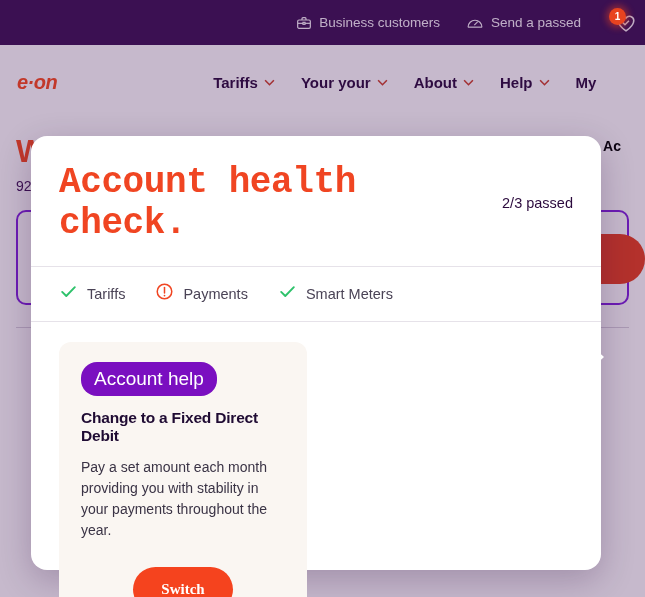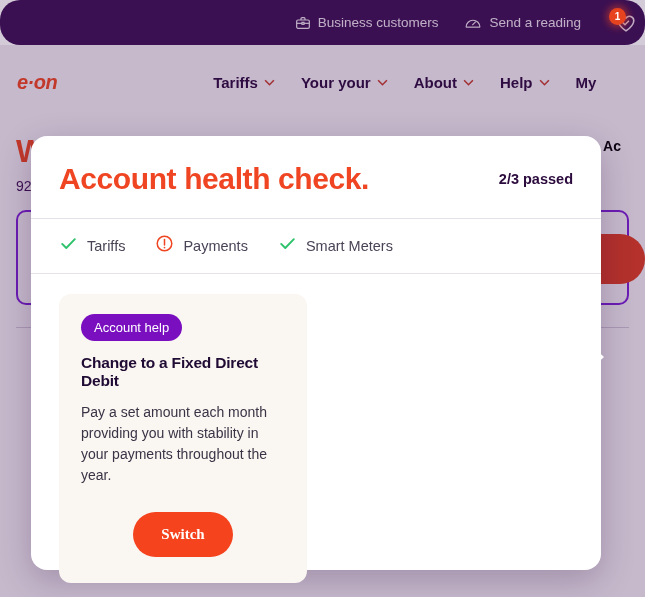--- a/index.html
+++ b/index.html
@@ -23,21 +23,20 @@
 
   
   .topbar {
     height: 45px;
     background: #3C1053;
     display: flex;
     align-items: center;
     justify-content: flex-end;
     padding-right: 8px;
     gap: 26px;
-    border-radius: 20px;
   }
   .topbar-item {
     display: flex;
     align-items: center;
     gap: 7px;
     color: #E5DCE8;
     font-size: 13.5px;
     white-space: nowrap;
   }
   .topbar-item svg { display: block; }
@@ -202,28 +201,29 @@
   }
 
   .modal-header {
     display: flex;
     align-items: center;
     justify-content: space-between;
     padding: 26px 28px 22px 28px;
     border-bottom: 1px solid #E6E2E9;
   }
   .modal-title {
-    font-size: 30px;
+    font-size: 36px;
     font-weight: bold;
     color: #F04522;
     letter-spacing: -.4px;
+    font-family: Liberation Mono, monospace;
   }
   .modal-score {
     font-size: 14.5px;
-    font-weight: bold;
+    font-weight: normal;
     color: #2B0A3D;
     white-space: nowrap;
   }
 
   .status-row {
     display: flex;
     align-items: center;
     gap: 30px;
     padding: 15px 28px 16px 28px;
     border-bottom: 1px solid #E6E2E9;
@@ -246,21 +246,21 @@
   .promo-card {
     width: 248px;
     background: #FAF6F2;
     border-radius: 12px;
     padding: 20px 22px 26px 22px;
   }
   .badge {
     display: inline-block;
     background: #7A0FC0;
     color: #ffffff;
-    font-size: 13px;
+    font-size: 19px;
     padding: 6px 13px;
     border-radius: 16px;
     margin-bottom: 13px;
   }
   .promo-title {
     font-size: 15.5px;
     font-weight: bold;
     color: #1F0B33;
     margin-bottom: 12px;
     letter-spacing: -.2px;
@@ -320,21 +320,21 @@
     </div>
 
     <div class="topbar-item">
       <span>
         <svg width="18" height="16" viewBox="0 0 26 20" fill="none" stroke="#E5DCE8" stroke-width="1.7">
           <path d="M3 16a10 10 0 0 1 20 0"></path>
           <path d="M3 16h20"></path>
           <path d="M17 8l-5 5"></path>
         </svg>
       </span>
-      <span>Send a reading</span>
+      <span>Send a passed</span>
     </div>
 
     <div class="heart-wrap">
       <div class="notif-badge">1</div>
       <span>
         <svg width="22" height="22" viewBox="0 0 24 24" fill="none" stroke="#E5DCE8" stroke-width="1.7">
           <path d="M12 20.5S3.5 15 3.5 9.2A4.7 4.7 0 0 1 12 6.6a4.7 4.7 0 0 1 8.5 2.6c0 5.8-8.5 11.3-8.5 11.3z"></path>
           <path d="M8.6 11.6l2.3 2.3 4.3-4.3"></path>
         </svg>
       </span>

